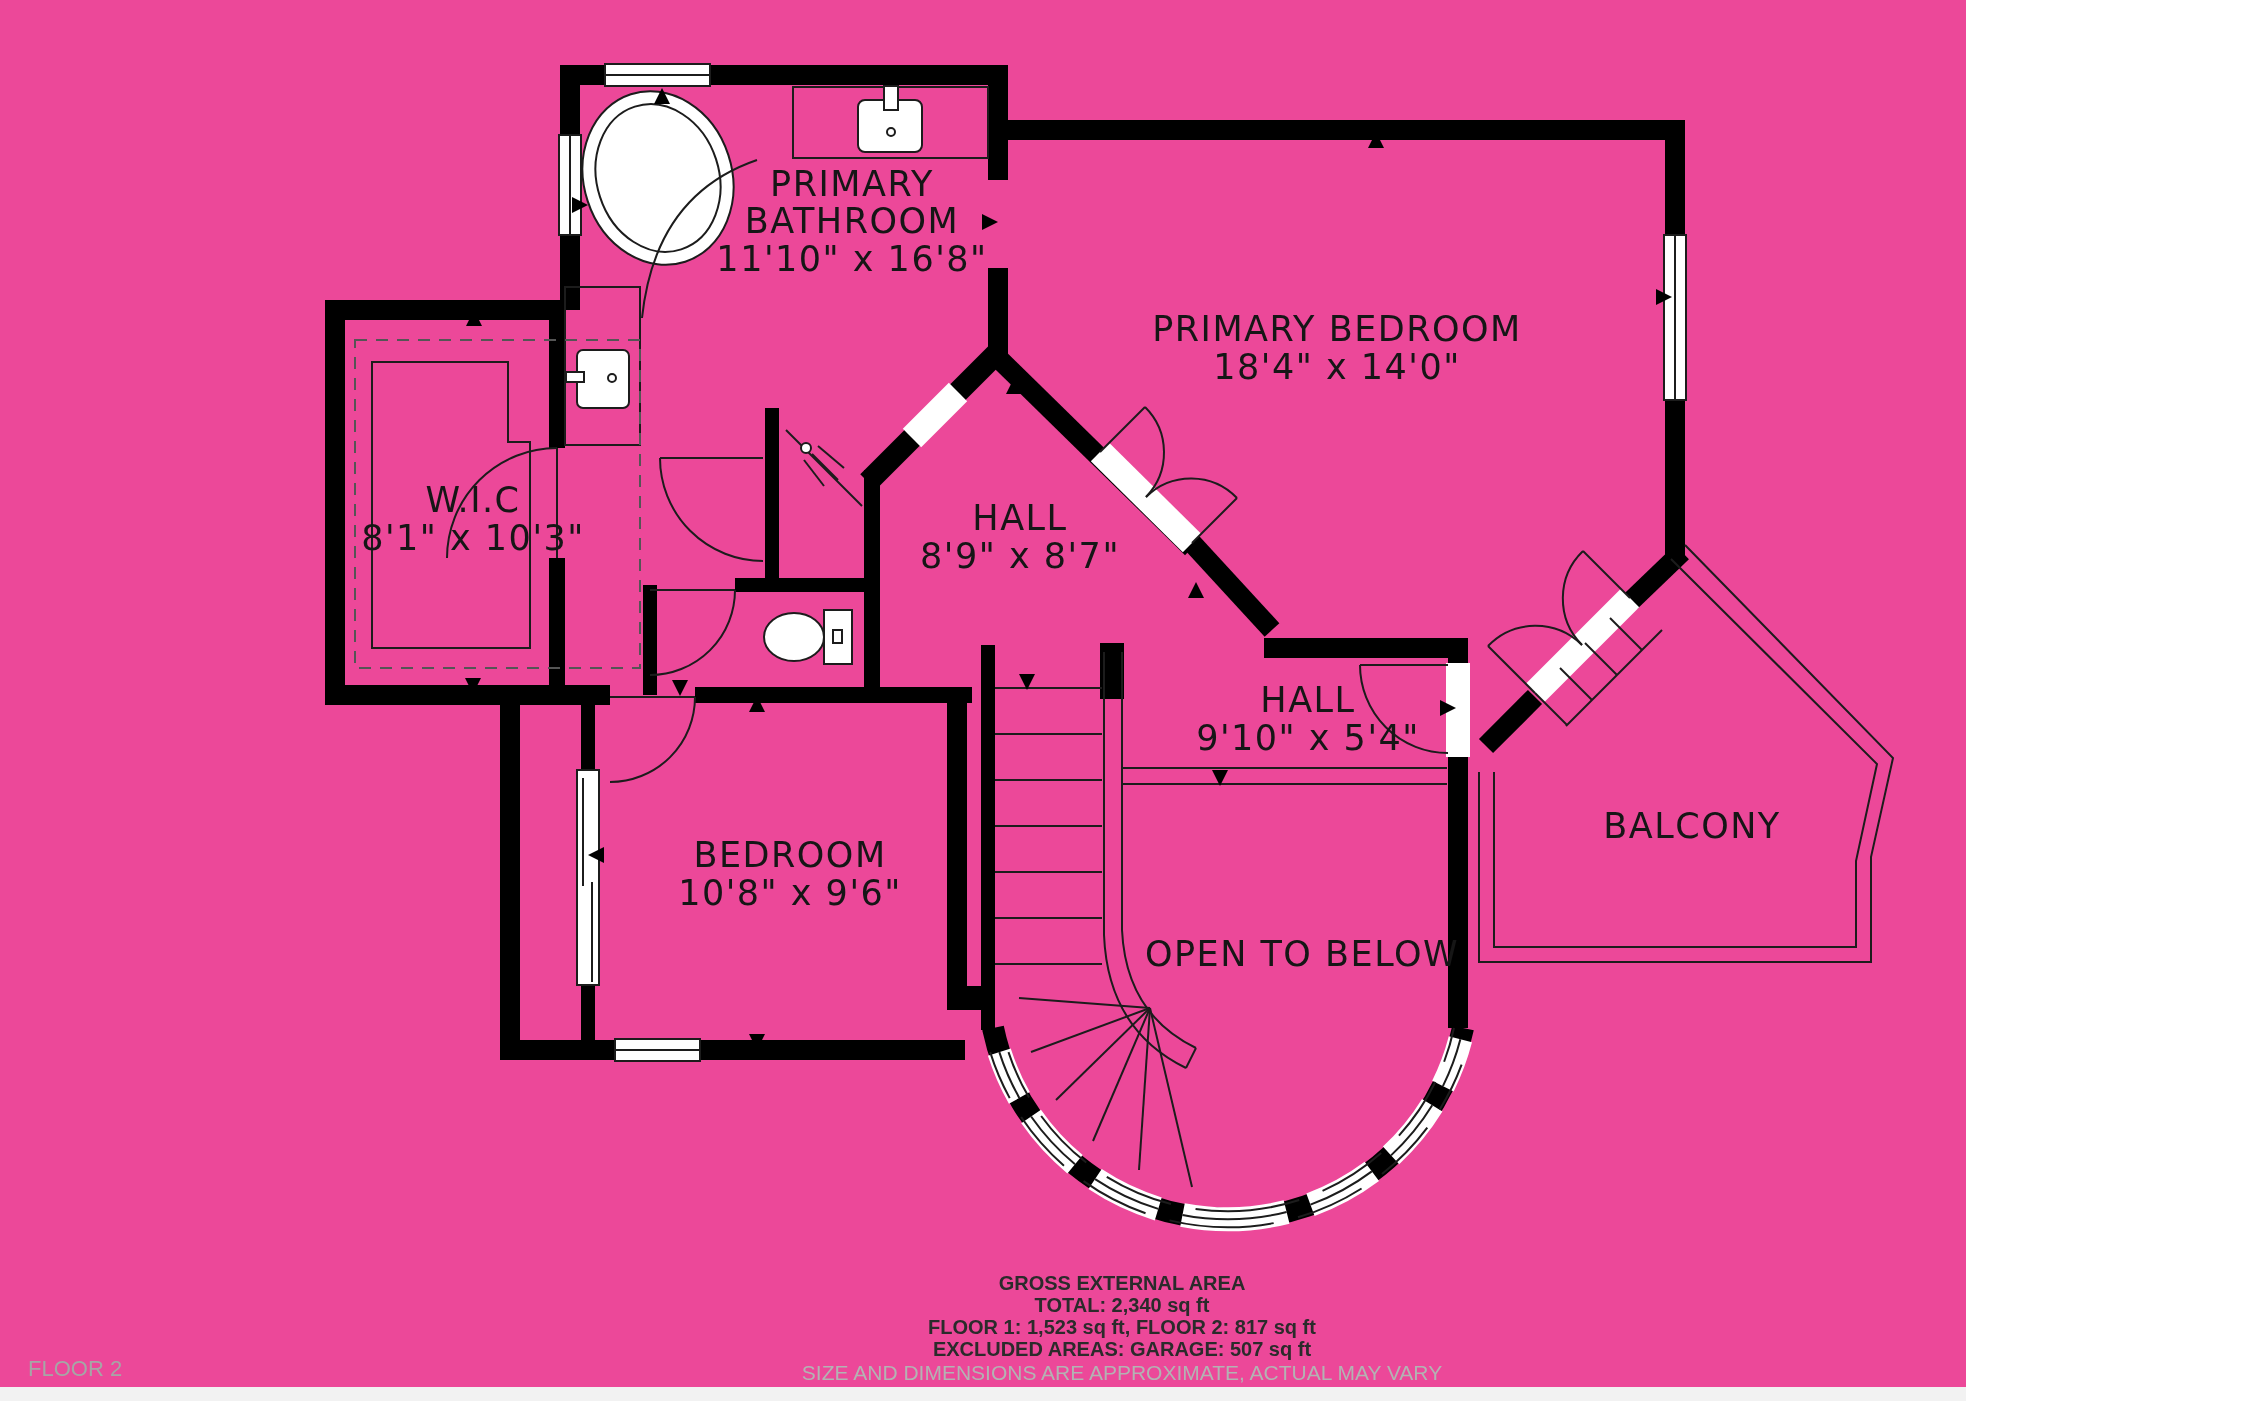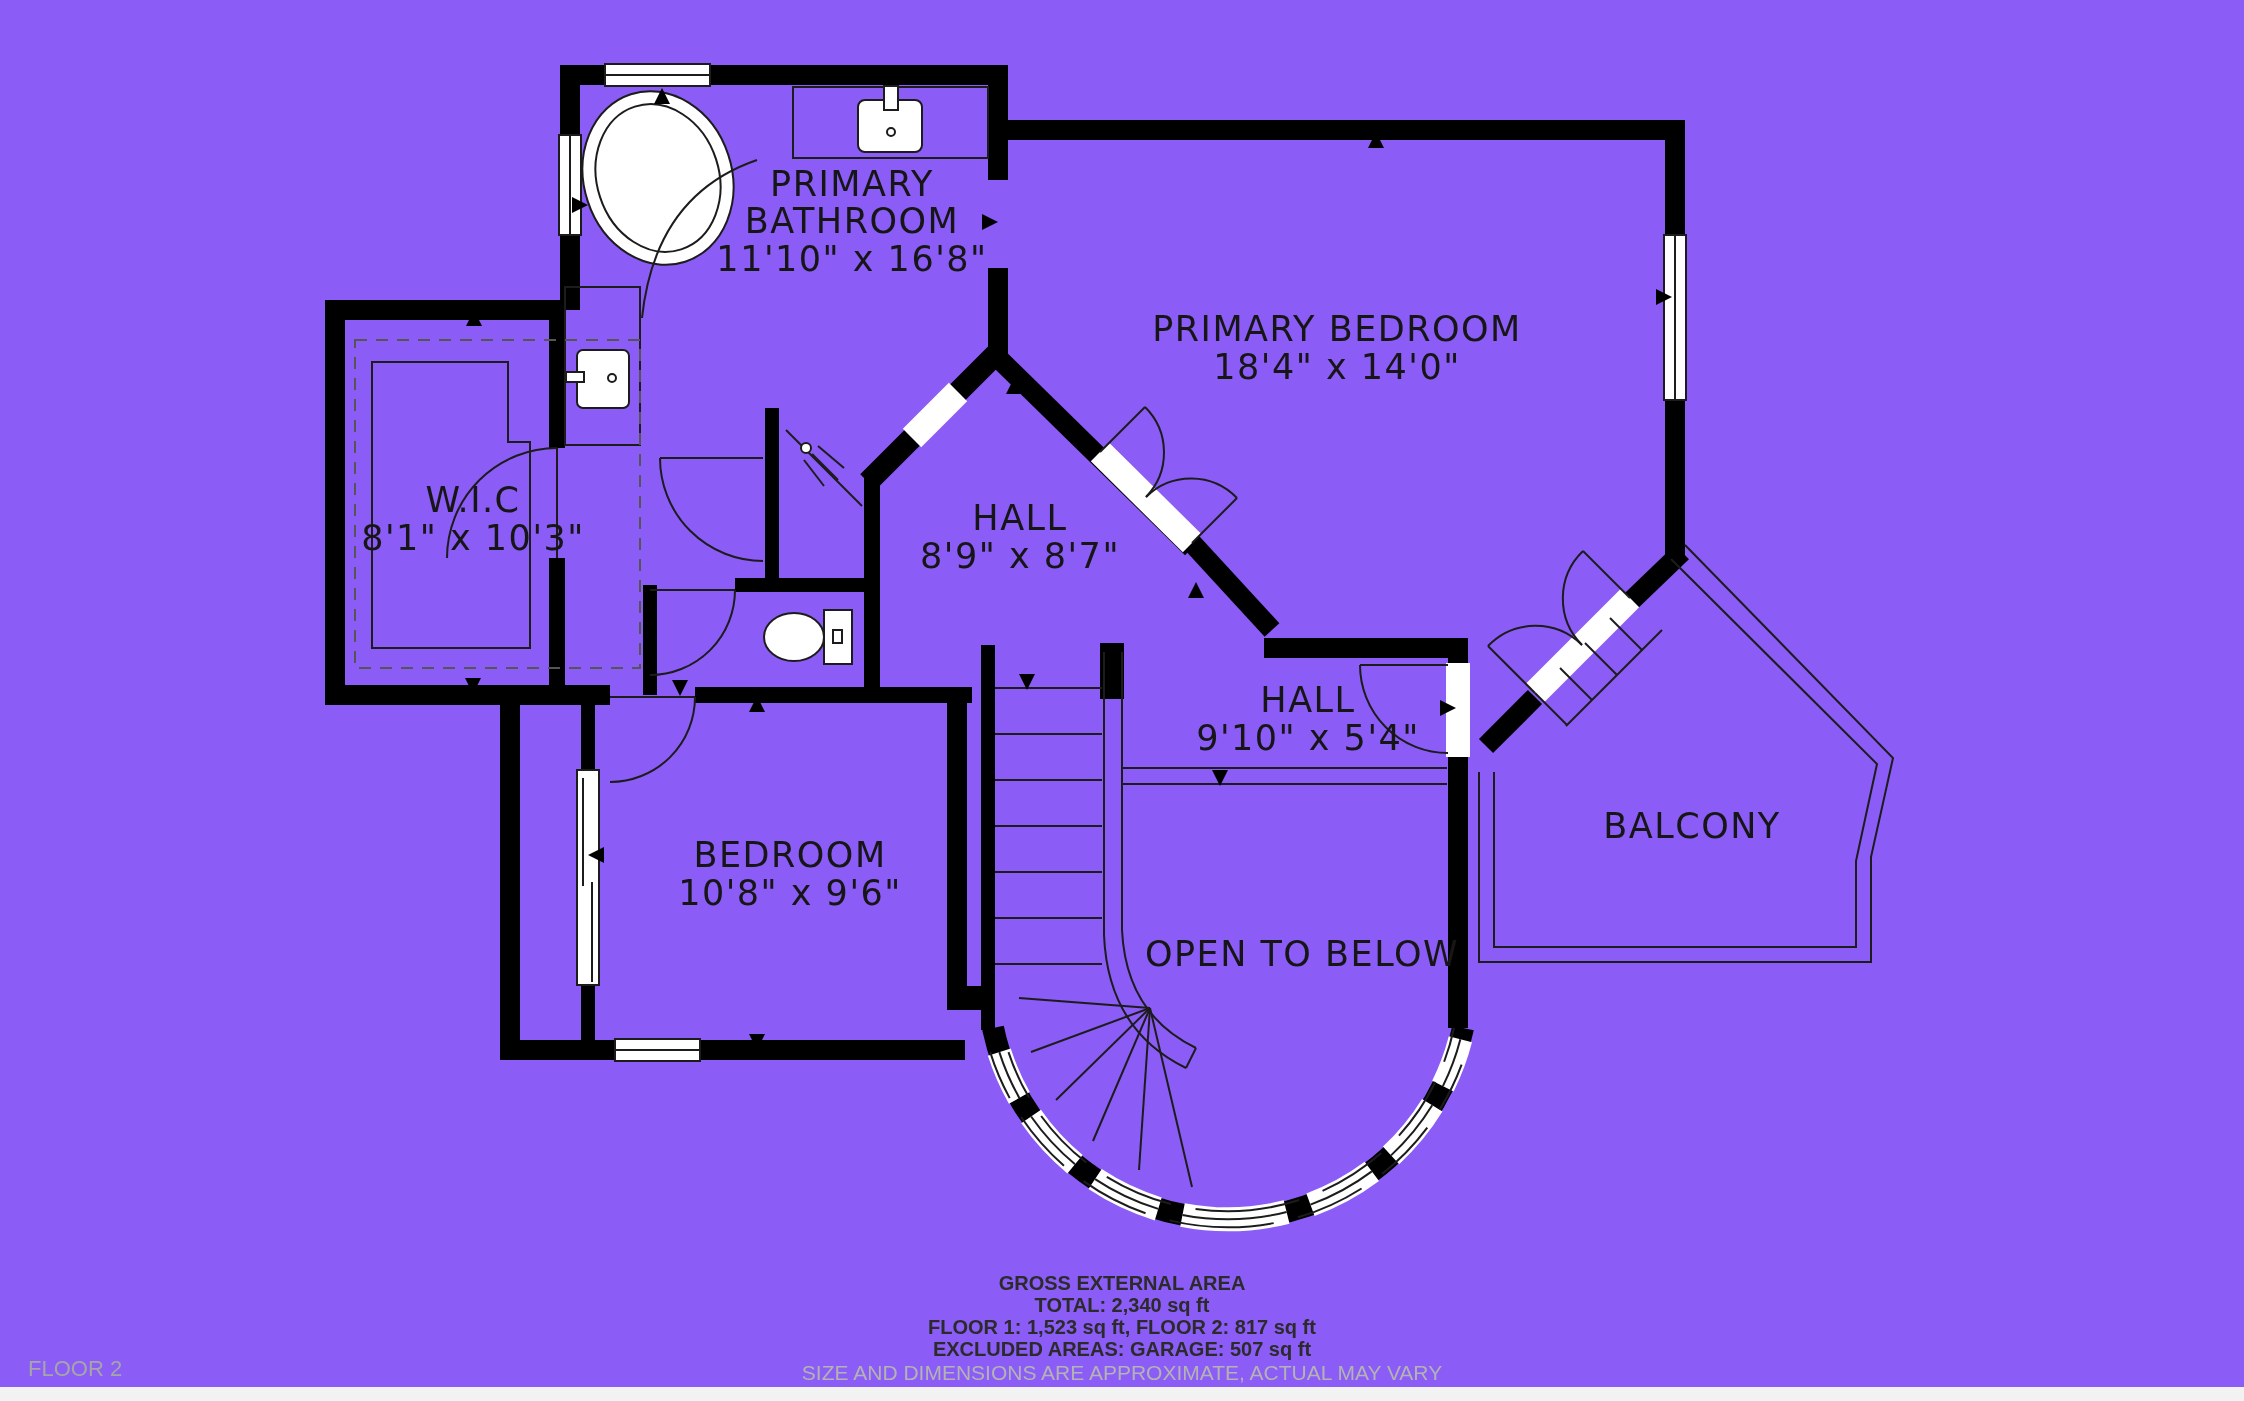--- a/index.html
+++ b/index.html
@@ -1,17 +1,17 @@
 <!DOCTYPE html>
 <html><head>
 <meta charset="utf-8">
 <style>
   html,body { margin:0; padding:0; background:#ffffff; }
   #stage {
-    position:relative; width:2244px; height:1401px; background:#8b5cf6;
+    position:relative; width:1966px; height:1401px; background:#ec4899;
     font-family:"DejaVu Sans", sans-serif; overflow:hidden;
   }
   svg { position:absolute; left:0; top:0; }
   .room-label   { font-family:"DejaVu Sans", sans-serif; font-size:35px; letter-spacing:1.5px; fill:#161616; text-anchor:middle; }
   .footer-line  { font-family:"Liberation Sans", sans-serif; font-size:20px; font-weight:700; fill:#2b2b2b; text-anchor:middle; }
   .footer-muted { font-family:"Liberation Sans", sans-serif; font-size:21px; font-weight:400; fill:#b3b3b3; text-anchor:middle; }
   .floor-label  { font-family:"Liberation Sans", sans-serif; font-size:22px; fill:#a6a6a6; }
   .wall   { stroke:#000000; fill:none; stroke-linecap:butt; }
   .thin   { stroke:#1c1c1c; stroke-width:2; fill:none; }
   .thinf  { stroke:#1c1c1c; stroke-width:2; fill:#ffffff; }

